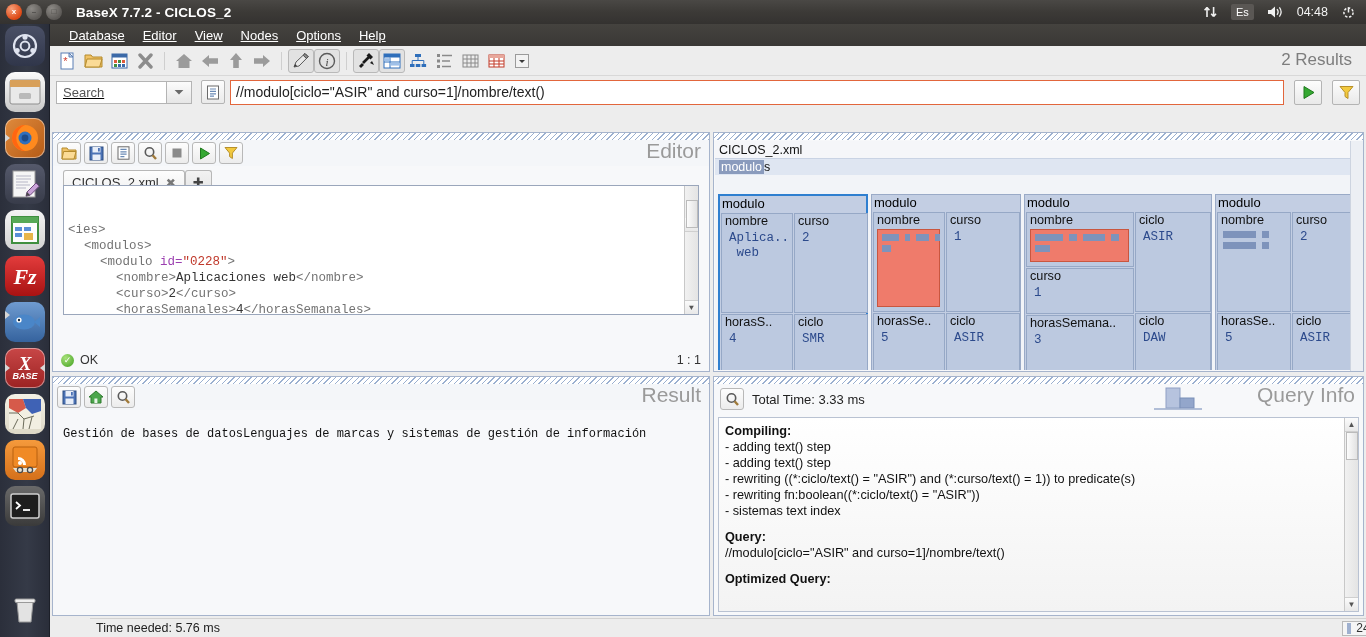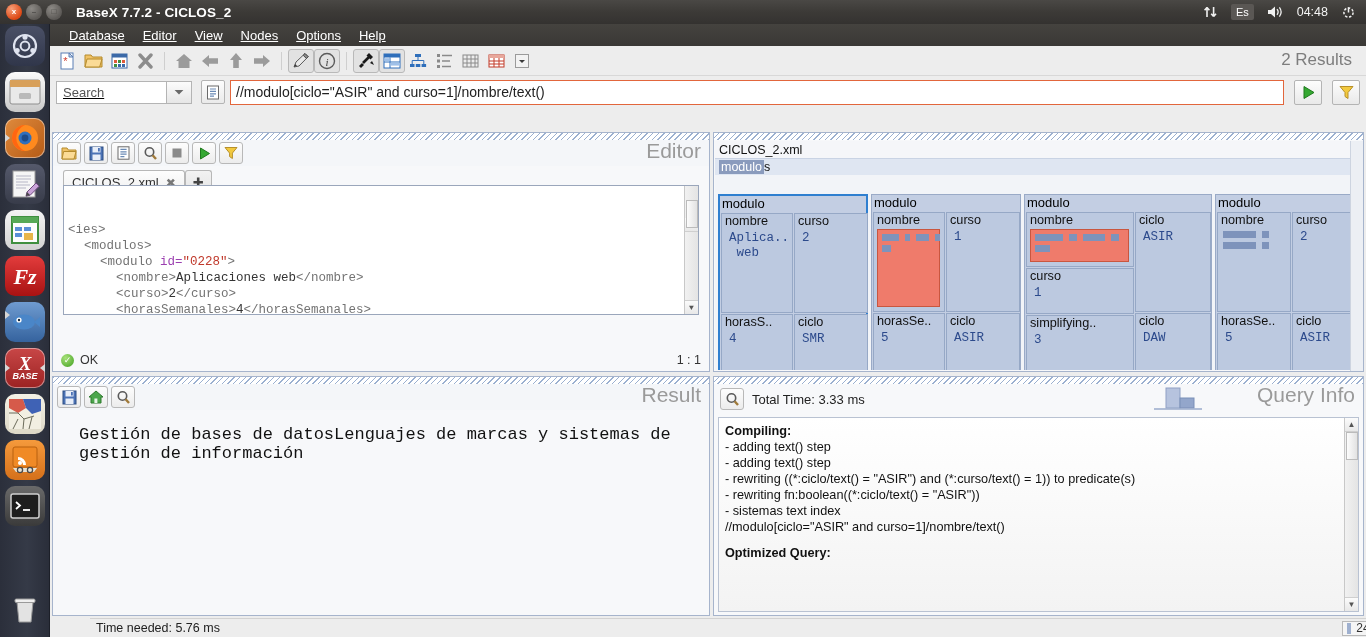--- a/index.html
+++ b/index.html
@@ -125,22 +125,22 @@
                   border-top:1px solid #cfcfcf;}
   .vsb .thumb { position:absolute; top:14px; left:1px; width:12px; height:28px;
                 background:linear-gradient(to right,#fcfcfc,#e2e2e2); border:1px solid #bbb;}
   #editor-status { position:absolute; left:8px; bottom:4px; right:8px;
                    display:flex; align-items:center; font-size:12.5px; color:#333;}
   .okdot { width:13px;height:13px;border-radius:50%;
            background:radial-gradient(circle at 35% 30%,#a8e27a,#3f9e1e);
            margin-right:6px; display:inline-block;
            color:#fff; font-size:9px; line-height:13px; text-align:center;}
   #result-text { position:absolute; left:10px; top:48px; right:10px;
-                 font-family:"Liberation Mono", monospace; font-size:17px;
-                 line-height:19px; color:#111;margin-left:16px; }
+                 font-family:"Liberation Mono", monospace; font-size:12px;
+                 line-height:19px; color:#111; }
 
   
   #tm { position:absolute; left:1px; top:8px; right:1px; bottom:1px;
         background:#f2f4f8; overflow:hidden;}
   .tm-path { height:17px; font-size:12.5px; color:#111; padding-left:4px;
              display:flex; align-items:center; background:#f5f6f9;}
   .tm-root { height:17px; background:#e6ebf4; font-size:12.5px; color:#111;
              padding-left:4px; display:flex; align-items:center;
              border-top:1px solid #c9d3e4;}
   .tm-modulos { height:17px; background:#dfe6f2; font-size:12.5px; color:#111;
@@ -703,21 +703,21 @@
               </div>
               <div class="cell" style="left: 1px; top: 73px; width: 108px; height: 46px;">
                 <span class="lbl">curso</span>
                 <span class="val" style="white-space: pre;">1</span>
               </div>
               <div class="cell" style="left: 110px; top: 118px; width: 76px; height: 84px;">
                 <span class="lbl">ciclo</span>
                 <span class="val" style="white-space: pre;">DAW</span>
               </div>
               <div class="cell" style="left: 1px; top: 120px; width: 108px; height: 82px;">
-                <span class="lbl">simplifying..</span>
+                <span class="lbl">horasSemana..</span>
                 <span class="val" style="white-space: pre;">3</span>
               </div>
             </div>
             <div class="mod-outer" style="left: 500px; top: 53px; width: 147px; height: 179px;">
               <div class="lbl" style="position: absolute; left: 2px; top: 0px;">modulo</div>
               <div class="cell" style="left: 1px; top: 17px; width: 74px; height: 100px;">
                 <span class="lbl">nombre</span>
                 <div style="position: absolute; left: 5px; top: 18px;">
                   <div class="bar" style="left: 0px; top: 0px; width: 33px;"></div>
                   <div class="bar" style="left: 39px; top: 0px; width: 7px;"></div>
@@ -763,20 +763,21 @@
         <div class="panel-title">Query Info</div>
       </div>
       <div id="qi-body">
         <div id="qi-content">
             <div><b>Compiling:</b></div>
             <div>- adding text() step</div>
             <div>- adding text() step</div>
             <div>- rewriting ((*:ciclo/text() = "ASIR") and (*:curso/text() = 1)) to predicate(s)</div>
             <div>- rewriting fn:boolean((*:ciclo/text() = "ASIR"))</div>
             <div>- sistemas text index</div>
+            <div style="margin-top: 10px;"><b>Query:</b></div>
             <div>//modulo[ciclo="ASIR" and curso=1]/nombre/text()</div>
             <div style="margin-top: 10px;"><b>Optimized Query:</b></div>
           </div>
         <div class="vsb">
           <div class="arw">▲</div>
           <div class="thumb"></div>
           <div class="arw bot">▼</div>
         </div>
       </div>
     </div>

